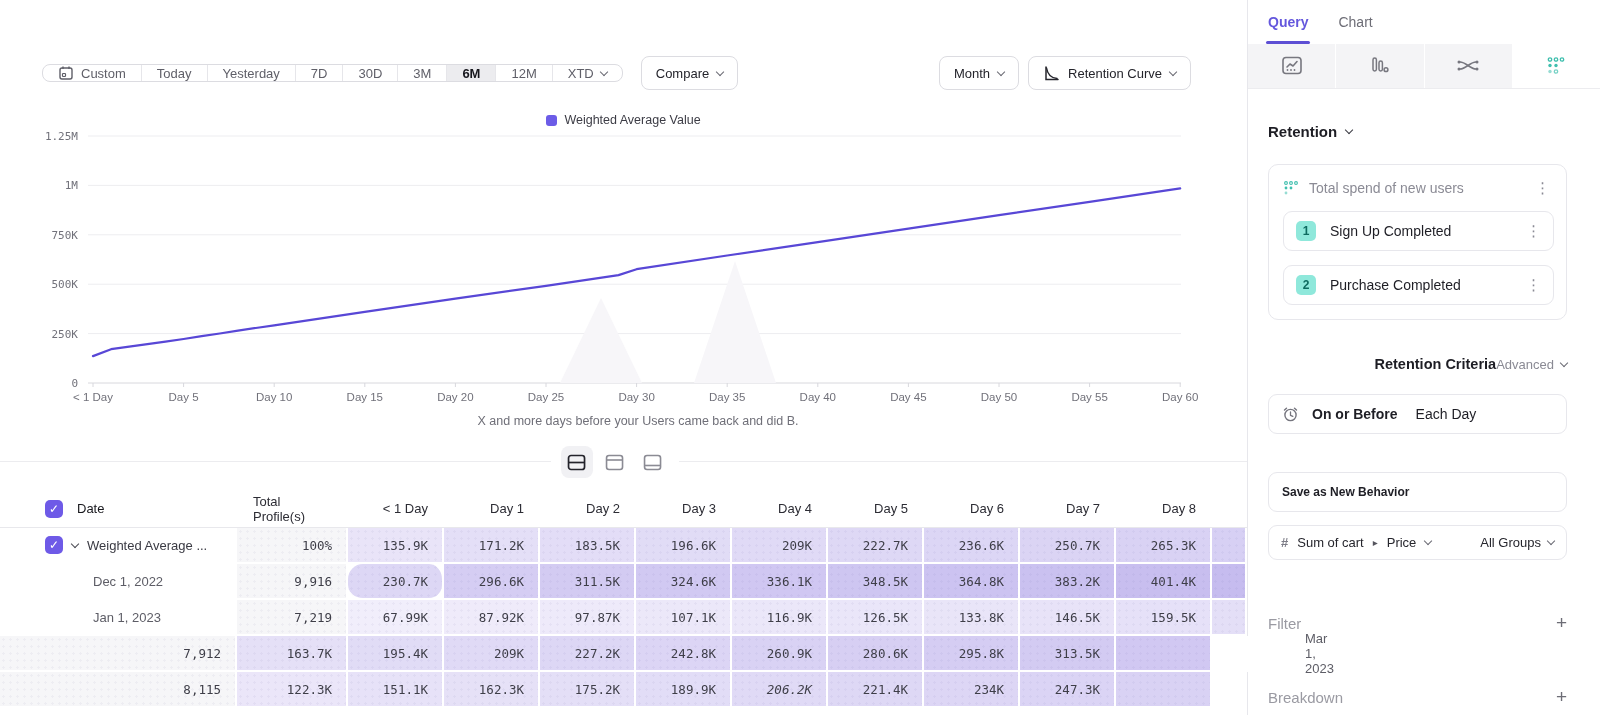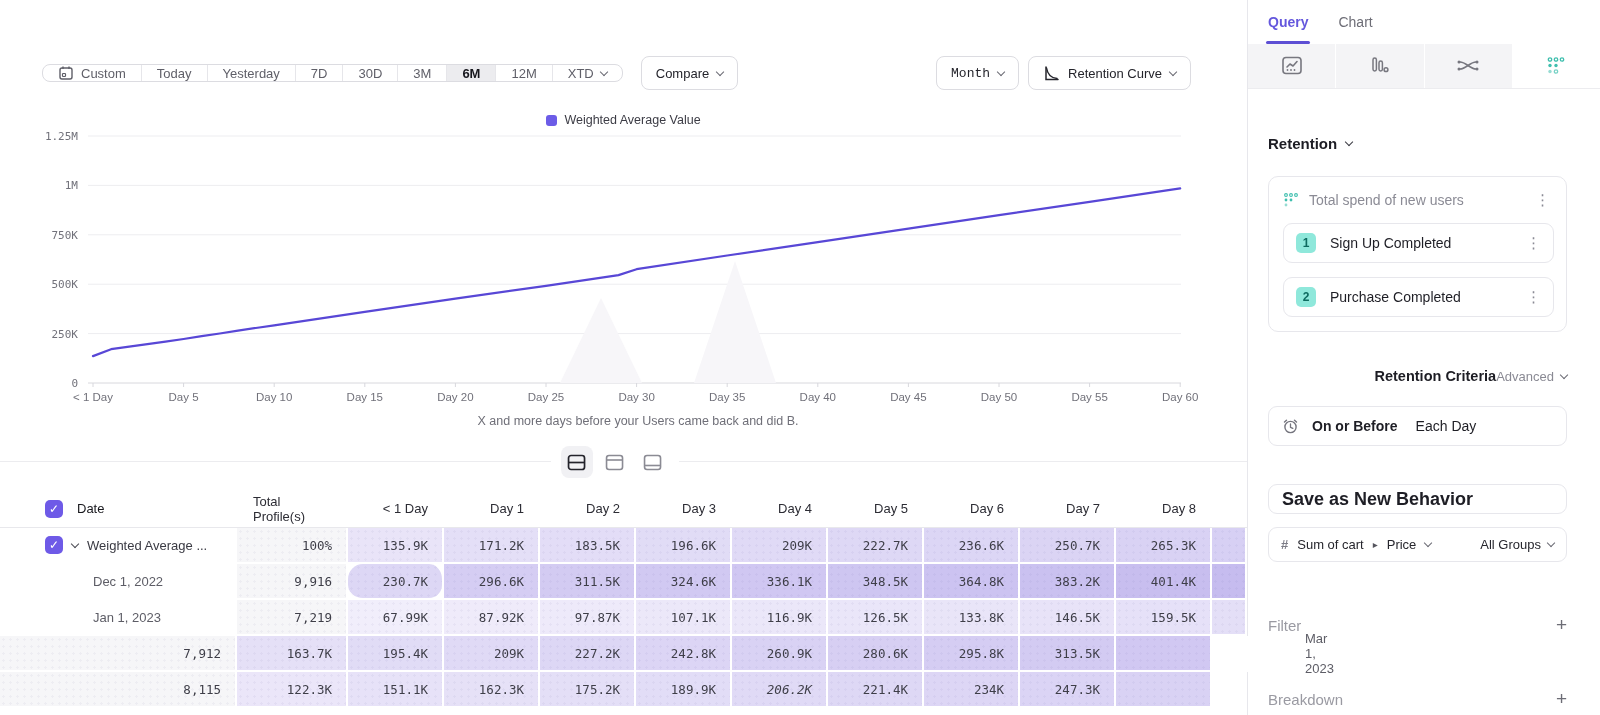--- a/index.html
+++ b/index.html
@@ -13,21 +13,21 @@
   .toolbar { display:flex; align-items:center; margin:56px 0 0 42px; height:34px; }
   .seg-group { display:flex; align-items:stretch; height:18px; border:1px solid #dcdce1; border-radius:8px; overflow:hidden; background:#fff; }
   .seg { display:flex; align-items:center; gap:7px; padding:0 15px; font-size:13px; color:#5f5f68; border-right:1px solid #e6e6ea; cursor:pointer; white-space:nowrap; }
   .seg:last-child { border-right:none; }
   .seg.sel { background:#ececef; color:#16161c; font-weight:bold; }
   .btn { display:flex; align-items:center; gap:8px; height:34px; padding:0 14px; border:1px solid #dcdce1; border-radius:8px; background:#fff; font-size:13px; color:#24242b; cursor:pointer; white-space:nowrap; }
   .chev { display:inline-block; width:6px; height:6px; border-right:1.5px solid #6a6a73; border-bottom:1.5px solid #6a6a73; transform:rotate(45deg); margin-top:-3px; }
   .chev.dark { border-color:#3a3a42; }
   .toolbar .gap { flex:1; }
   .compare { margin-left:18px; }
-  .month-btn { margin-right:9px;font-family:Liberation Mono, monospace; }
+  .month-btn { margin-right:9px; }
   .rc-btn { margin-right:56px; }
   svg.icon { display:block; }
 
   
   .legend { display:flex; justify-content:center; align-items:center; gap:7px; margin-top:22px; height:16px; }
   .legend .swatch { width:11px; height:11px; border-radius:3px; }
   .legend .lab { font-size:12.5px; color:#3c3c45; }
   .chart-area { position:relative; margin-top:0; }
   text.ylab, text.xlab { font-size:11.5px; fill:#71717a; }
   text.ylab { font-family:"DejaVu Sans Mono", monospace; font-size:11px; }
@@ -57,35 +57,35 @@
   
   .tabs { display:flex; gap:30px; padding:14px 0 0 20px; height:44px; }
   .tab { font-size:14px; color:#6d6d76; cursor:pointer; position:relative; padding-bottom:12px; }
   .tab.active { color:#6457dd; font-weight:bold; }
   .tab.active::after { content:""; position:absolute; left:-2px; right:-2px; bottom:0; height:3px; border-radius:2px; background:#5d4fd4; }
   .cticons { display:flex; height:45px; border-bottom:1px solid #ececef; }
   .ctbtn { flex:1; display:flex; align-items:center; justify-content:center; background:#f4f4f6; border-right:1px solid #fff; cursor:pointer; }
   .ctbtn:last-child { border-right:none; }
   .ctbtn.sel { background:#fff; }
   .sb-content { padding:0 33px 0 20px; }
-  .ret-head { display:flex; align-items:center; gap:9px; margin-top:46px; font-size:15px; font-weight:bold; color:#1d1d24; cursor:pointer; }
+  .ret-head { display:flex; align-items:center; gap:9px; margin-top:34px; font-size:15px; font-weight:bold; color:#1d1d24; cursor:pointer; }
   .card { margin-top:24px; border:1px solid #e7e7ec; border-radius:10px; padding:14px 12px 14px 14px; }
   .card-title { display:flex; align-items:center; gap:10px; }
   .card-title .t { flex:1; font-size:14px; color:#8b8b95; }
   .kebab { color:#8a8a94; font-size:15px; cursor:pointer; padding:0 4px; }
   .step { display:flex; align-items:center; gap:14px; border:1px solid #e7e7ec; border-radius:9px; height:40px; padding:0 8px 0 12px; margin-top:14px; cursor:pointer; }
   .badge { width:20px; height:20px; border-radius:5px; display:flex; align-items:center; justify-content:center; font-size:12px; font-weight:bold; }
   .step .t { flex:1; font-size:14px; color:#1e1e25; }
   .crit-head { display:flex; align-items:center; margin-top:36px; }
   .crit-head .t { flex:1; font-size:14.5px; font-weight:bold; color:#1d1d24;text-align:right; }
   .crit-head .adv { display:flex; align-items:center; gap:7px; font-size:13px; color:#8a8a94; cursor:pointer; }
   .crit-box { display:flex; align-items:center; gap:13px; border:1px solid #e7e7ec; border-radius:9px; height:40px; padding:0 13px; margin-top:22px; }
   .crit-box .l { font-size:14px; font-weight:bold; color:#1e1e25; cursor:pointer; }
   .crit-box .r { font-size:14px; color:#1e1e25; margin-left:5px; cursor:pointer; }
-  .save-btn { border:1px solid #e7e7ec; border-radius:9px; height:30px; display:flex; align-items:center; padding:0 13px; margin-top:38px; font-size:18px; font-weight:bold; color:#1e1e25; cursor:pointer; }
+  .save-btn { border:1px solid #e7e7ec; border-radius:9px; height:40px; display:flex; align-items:center; padding:0 13px; margin-top:38px; font-size:12px; font-weight:bold; color:#1e1e25; cursor:pointer; }
   .measure { display:flex; align-items:center; gap:9px; border:1px solid #e7e7ec; border-radius:9px; height:35px; padding:0 12px; margin-top:13px; }
   .measure .hash { font-size:13px; color:#7c7c86; font-weight:bold; }
   .measure .part { font-size:13px; color:#26262d; cursor:pointer; }
   .measure .sep { font-size:10px; color:#55555e; }
   .measure .grp { margin-left:auto; display:flex; align-items:center; gap:7px; font-size:13px; color:#26262d; cursor:pointer; }
   .addsec { display:flex; align-items:center; margin-top:52px; }
   .addsec .t { flex:1; font-size:15px; color:#9a9aa2; }
   .addsec .plus { font-size:19px; color:#6d6d76; font-weight:300; cursor:pointer; }
 </style>
 </head>

